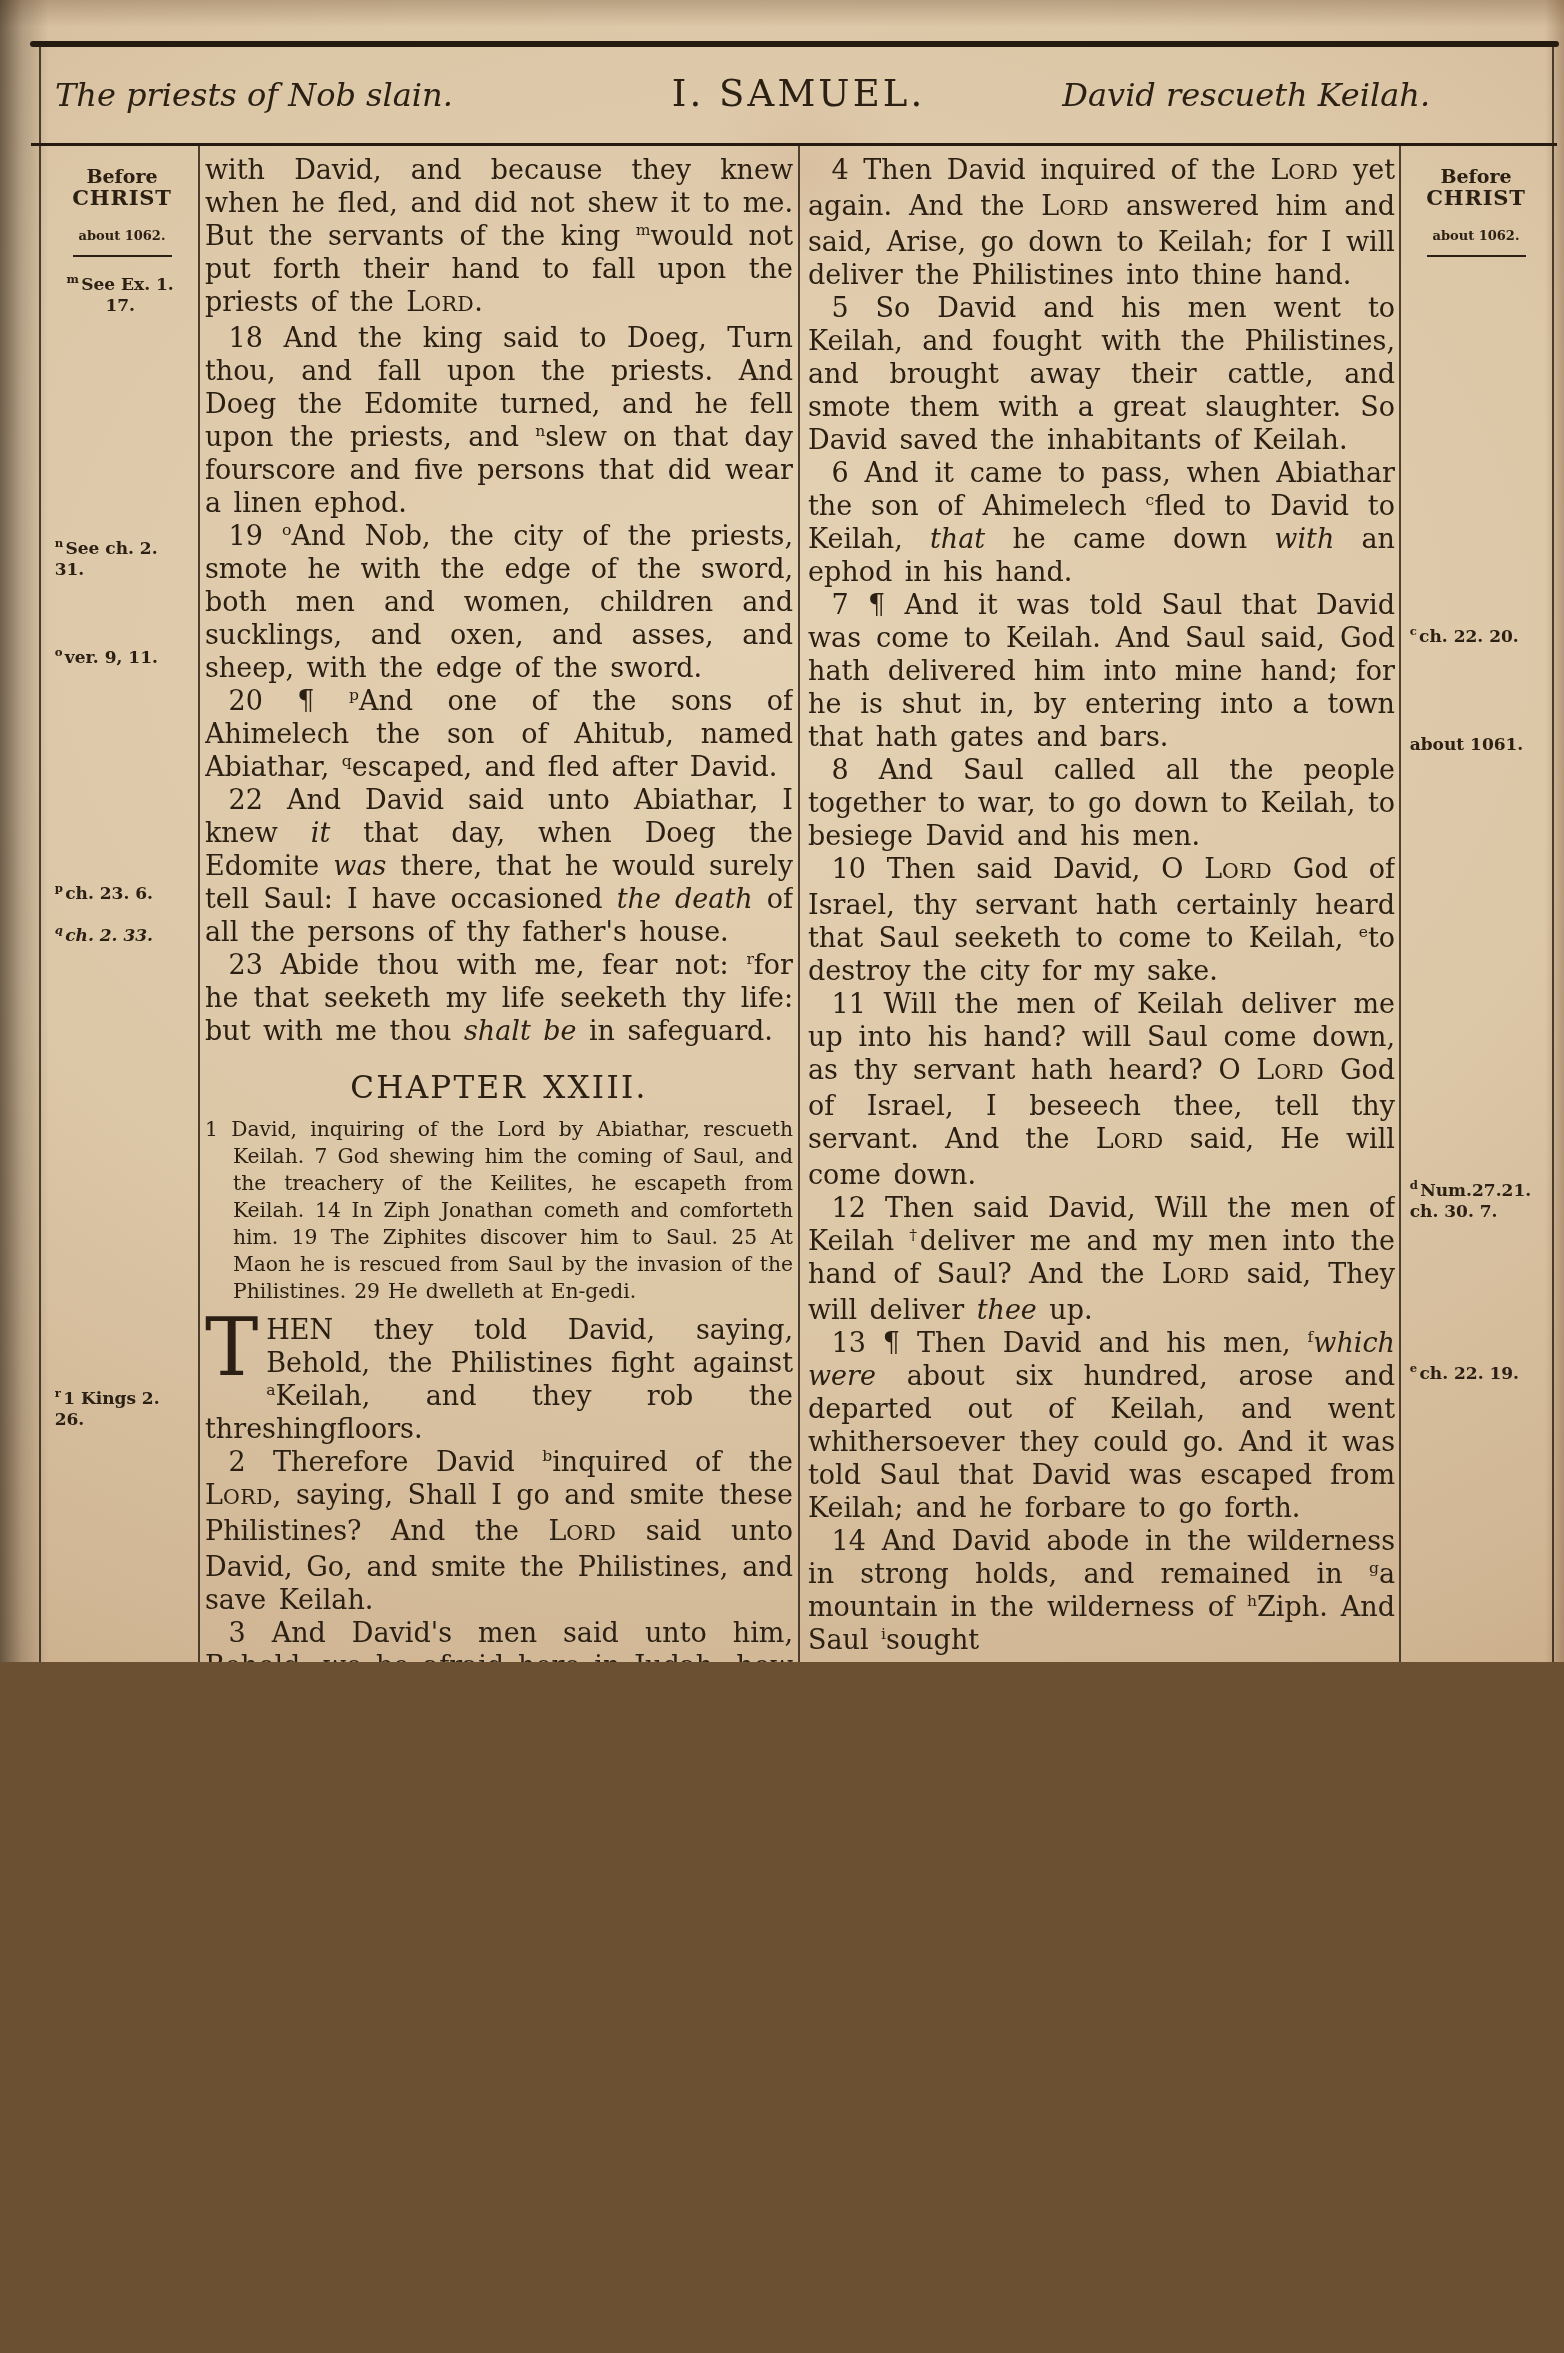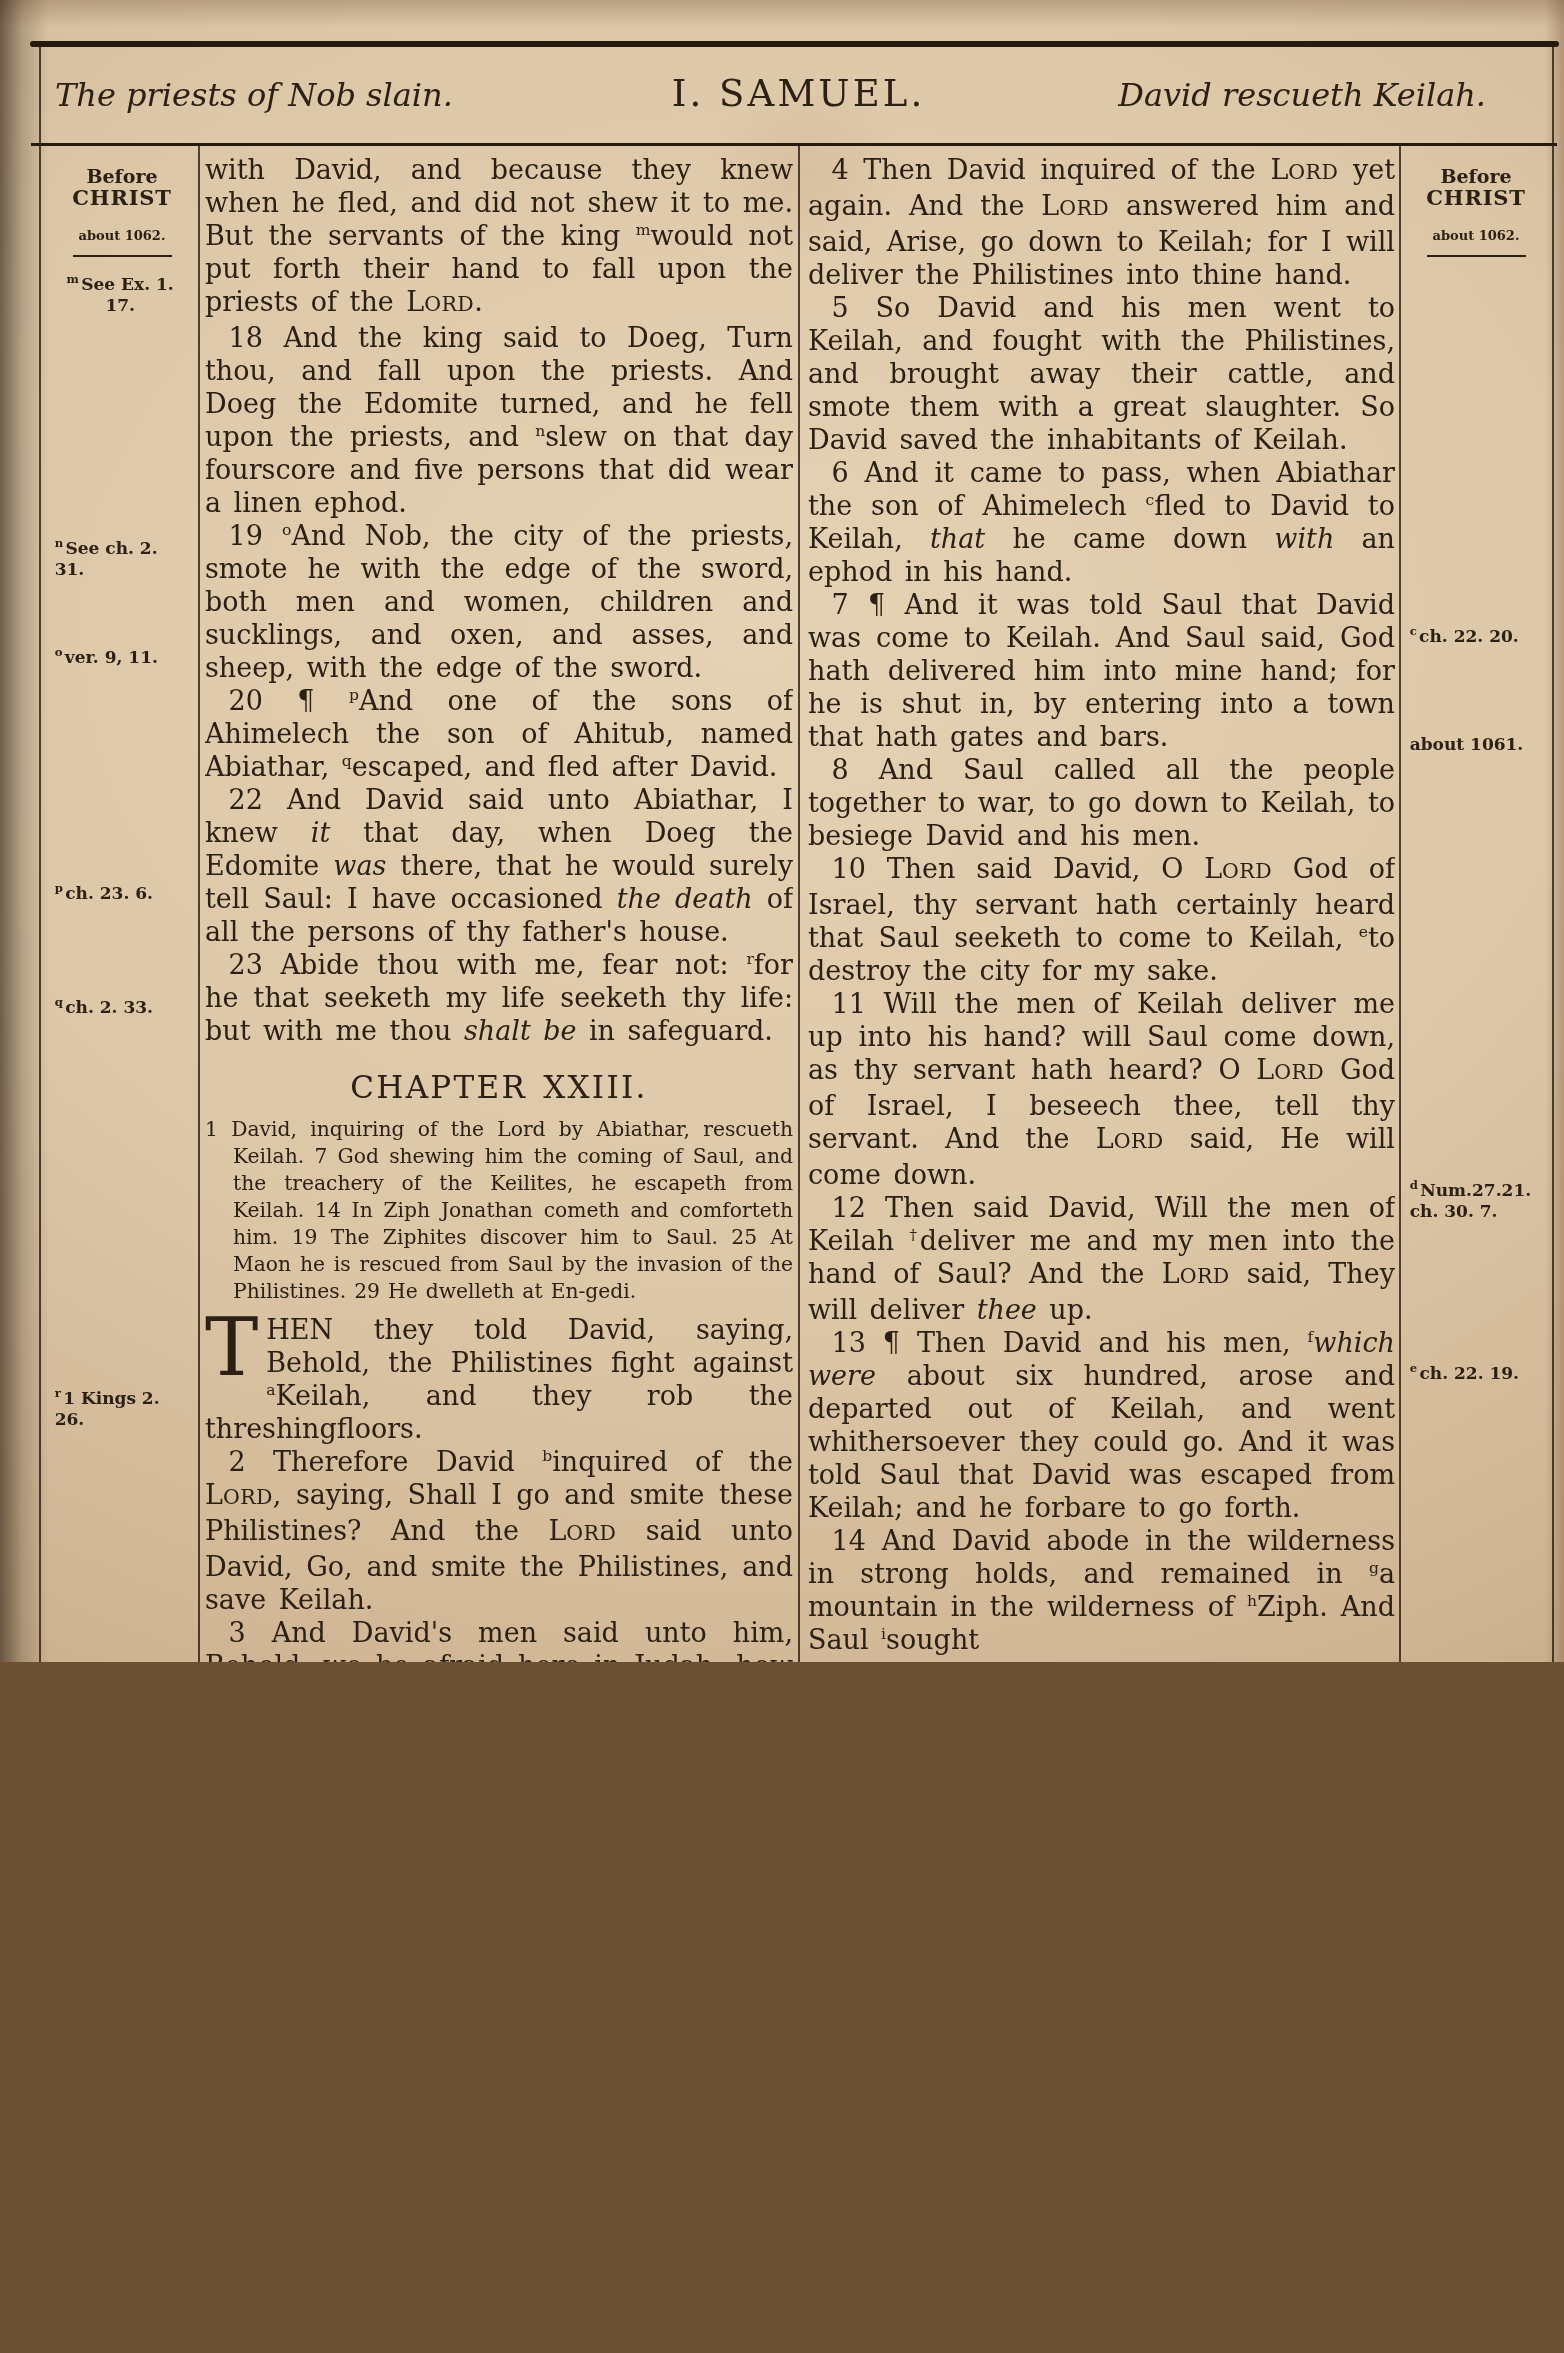--- a/index.html
+++ b/index.html
@@ -29,21 +29,21 @@
   .vrule{position:absolute;width:2.3px;background:rgba(46,32,18,.82);}
   .vrule.v-outer-l{left:39px;top:46px;height:2286px;}
   .vrule.v-ml{left:198px;top:146px;height:2186px;}
   .vrule.v-center{left:798px;top:146px;height:2186px;}
   .vrule.v-mr{left:1399px;top:146px;height:2186px;}
   .vrule.v-outer-r{left:1552px;top:46px;height:2286px;}
 
   
   .running-head{position:absolute;left:55px;top:72px;width:1487px;display:flex;align-items:baseline;}
   .rh-left,.rh-right{font-style:italic;font-size:32px;flex:1;}
-  .rh-right{text-align:center;}
+  .rh-right{text-align:left;}
   .rh-center{font-size:37px;letter-spacing:3.1px;text-align:center;flex:1.1;}
 
   
   .margin{position:absolute;top:149px;height:2187px;}
   .margin.left{left:50px;width:144px;}
   .margin.right{left:1405px;width:142px;}
   .bc{position:absolute;top:17px;left:0;width:100%;text-align:center;font-weight:700;}
   .bc .l1{font-size:19px;line-height:20.3px;}
   .bc .l2{font-size:21px;line-height:23.5px;letter-spacing:0.8px;}
   .bc .l3{font-size:13px;line-height:22px;margin-top:15px;}
@@ -102,21 +102,21 @@
     <div class="bc">
       <div class="l1">Before</div>
       <div class="l2">CHRIST</div>
       <div class="l3">about 1062.</div>
       <div class="bc-rule"></div>
     </div>
   <div class="note" style="top: 125px; text-align: center;"><sup class="nsup">m</sup>See Ex. 1. 17.</div>
       <div class="note" style="top: 389px;"><sup class="nsup">n</sup>See ch. 2. 31.</div>
       <div class="note" style="top: 498px;"><sup class="nsup">o</sup>ver. 9, 11.</div>
       <div class="note" style="top: 734px;"><sup class="nsup">p</sup>ch. 23. 6.</div>
-      <div class="note" style="top: 848px;"><sup class="nsup">q</sup>ch. 2. 33.</div>
+      <div class="note" style="top: 776px; font-style: italic;"><sup class="nsup">q</sup>ch. 2. 33.</div>
       <div class="note" style="top: 1239px;"><sup class="nsup">r</sup>1 Kings 2. 26.</div>
       <div class="note" style="top: 1660px;"><sup class="nsup">a</sup>Josh. 15.44.</div>
       <div class="note" style="top: 1731px;"><sup class="nsup">b</sup>ver. 4, 6, 9. ch. 30. 8. 2 Sam. 5. 19, 23.</div>
     </aside>
 
   <section class="col left" id="col-left">
       <p class="blk cont">with David, and because they knew when he fled, and did not shew it to me. But the servants of the king <sup class="ref">m</sup>would not put forth their hand to fall upon the priests of the <span class="lord">L<span class="sc">ORD</span></span>.</p>
       <p class="blk verse">18 And the king said to Doeg, Turn thou, and fall upon the priests. And Doeg the Edomite turned, and he fell upon the priests, and <sup class="ref">n</sup>slew on that day fourscore and five persons that did wear a linen ephod.</p>
       <p class="blk verse">19 <sup class="ref">o</sup>And Nob, the city of the priests, smote he with the edge of the sword, both men and women, children and sucklings, and oxen, and asses, and sheep, with the edge of the sword.</p>
       <p class="blk verse">20 ¶ <sup class="ref">p</sup>And one of the sons of Ahimelech the son of Ahitub, named Abiathar, <sup class="ref">q</sup>escaped, and fled after David.</p>

